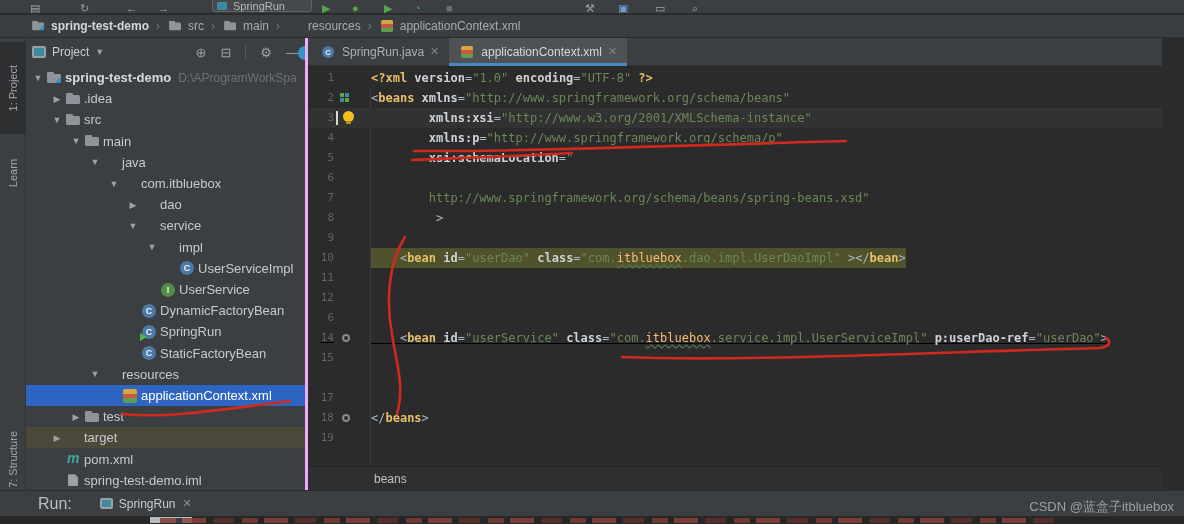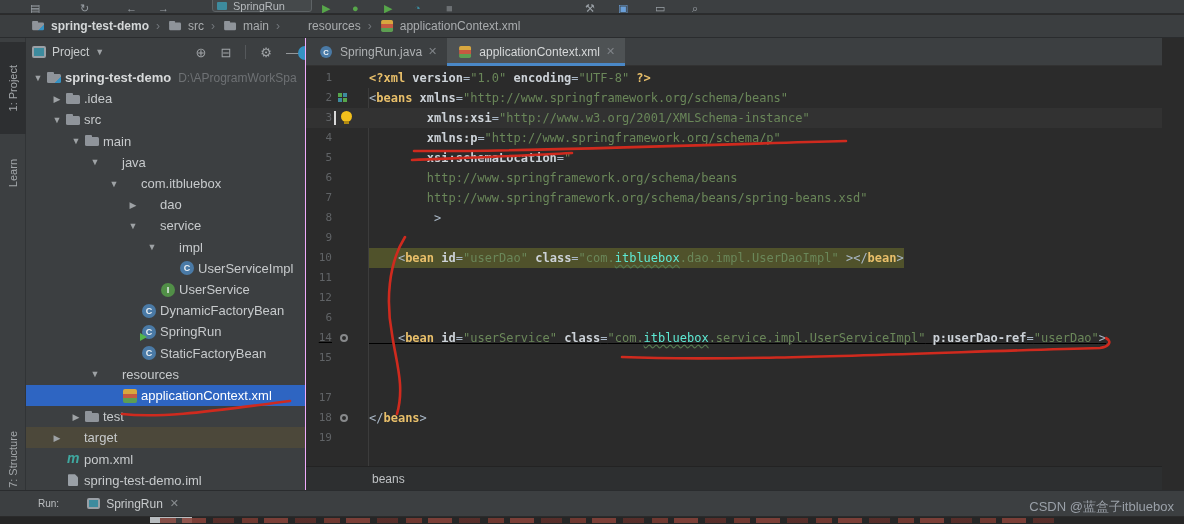--- a/index.html
+++ b/index.html
@@ -70,55 +70,55 @@
     background:#518f47;color:#eef2f5;font-size:9px;font-weight:bold;text-align:center;line-height:14px}
   .ico.runov::after{content:"";position:absolute;left:-1px;bottom:-1px;border-left:7px solid #53b54a;
     border-top:4px solid transparent;border-bottom:4px solid transparent}
   .ico.sprxml::before{content:"";position:absolute;left:1px;top:1px;width:14px;height:14px;border-radius:2px;
     background:linear-gradient(180deg,#d8a73f 0 34%,#c65a41 34% 64%,#5d9e52 64% 100%)}
   .ico.mvn::before{content:"m";position:absolute;left:2px;top:-1px;color:#3fa8a0;font-size:14px;font-weight:bold;font-style:italic}
   .ico.iml::before{content:"";position:absolute;left:3px;top:2px;width:10px;height:12px;background:#9aa0a6;
     border-radius:1px;clip-path:polygon(0 0,70% 0,100% 25%,100% 100%,0 100%)}
 
   
-  #editor{position:absolute;left:305px;top:38px;width:857px;height:452px;background:#2b2b2b;border-left:1px solid #f0abfc}
+  #editor{position:absolute;left:305px;top:38px;width:857px;height:452px;background:#2b2b2b;border-left:3px solid #f0abfc}
   #tabs{height:28px;background:#3c3f41;display:flex;border-bottom:1px solid #323232;padding-left:2px}
   .tab{display:flex;align-items:center;padding:0 10px;font-size:12px;color:#aeb1b3;position:relative;cursor:pointer}
   .tab .tlab{margin:0 6px 0 5px}
   .tab .x{color:#7f8387;font-size:11px}
   .tab.active{background:#4e5254;color:#d6d8d9}
   .tab.active::after{content:"";position:absolute;left:0;right:0;bottom:-1px;height:3px;background:#4a88c7}
   #code{position:relative;width:100%;height:400px;overflow:hidden;
     font-family:"DejaVu Sans Mono",monospace;font-size:12px}
   .cl{position:absolute;left:0;width:879px;height:20px;line-height:20px;display:flex}
   .cl.cur{background:#323232}
   .lnum{width:26px;flex:none;text-align:right;color:#606366;font-size:11px}
   .gut{width:37px;flex:none;position:relative}
   .codetxt{white-space:pre}
   .hlbg{background:#50522b}
   .t{color:#e8bf6a;font-weight:600}
   .a{color:#ccd2d8;font-weight:600}
   .v{color:#6a8759}
-  .vt{color:#5eead4;text-decoration:underline;text-decoration-style:wavy;text-decoration-color:#55784f;text-underline-offset:2px}
+  .vt{color:#fdba74;text-decoration:underline;text-decoration-style:wavy;text-decoration-color:#55784f;text-underline-offset:2px}
   .s{color:#a9b7c6}
   .d{color:#a9b7c6}
   #indent-guide{position:absolute;left:62px;top:22px;width:1px;height:386px;background:#3c3c3c}
   .g-spring{position:absolute;left:6px;top:5px;width:4px;height:4px;background:#57a64a;
     box-shadow:5px 0 0 #3d8b9e,0 5px 0 #3d8b9e,5px 5px 0 #57a64a}
   .g-caret{position:absolute;left:2px;top:3px;width:2px;height:14px;background:#d8d8d8}
   .g-bulb{position:absolute;left:9px;top:3px;width:11px;height:11px;border-radius:50%;background:#f3c01c}
   .g-bulb::after{content:"";position:absolute;left:3px;top:10px;width:5px;height:3px;background:#b08a12}
   .g-bean{position:absolute;left:8px;top:6px;width:8px;height:8px;border:2px solid #87898b;border-radius:50%}
   #ed-crumbbar{position:absolute;left:0;bottom:0;width:100%;height:24px;background:#2d2f30;
     border-top:1px solid #232323;color:#bfc2c4;font-size:12px;line-height:24px;padding-left:66px}
 
   
   #runbar{position:absolute;left:0;top:490px;width:1184px;height:26px;background:#3c3f41;
     border-top:1px solid #2a2c2e;display:flex;align-items:center;padding-left:38px}
-  #runbar .rlabel{color:#bcbfc1;font-size:10px}
+  #runbar .rlabel{color:#bcbfc1;font-size:16px}
   #run-tab{display:flex;align-items:center;margin-left:28px;cursor:pointer}
   #run-tab .rico{width:13px;height:11px;background:#3d8b9e;border:2px solid #9aa0a6;border-radius:2px}
   #run-tab .rtext{color:#c7cacc;font-size:12px;margin:0 7px 0 6px}
   #run-tab .x{color:#87580f;color:#8a8e91;font-size:11px}
 
   
   #console-strip{position:absolute;left:0;top:517px;width:1184px;height:7px;background:#262626}
   #console-strip .marks{position:absolute;left:160px;top:1px;width:900px;height:5px;opacity:.85;
     background:repeating-linear-gradient(90deg,#7c3b32 0 16px,#262626 16px 22px,#8a433a 22px 46px,#262626 46px 53px,#5f2f2a 53px 74px,#262626 74px 82px)}
   #console-strip .hot{position:absolute;left:150px;top:0;width:42px;height:6px;background:#b8bcbf}
@@ -352,21 +352,21 @@
           <span class="codetxt"><span class="d">        </span><span class="a">xmlns:p</span><span class="s">=</span><span class="v">"http://www.springframework.org/schema/p"</span></span>
         </div>
         <div class="cl" style="top: 82px;">
           <span class="lnum">5</span>
           <span class="gut"></span>
           <span class="codetxt"><span class="d">        </span><span class="a">xsi:schemaLocation</span><span class="s">=</span><span class="v">"</span></span>
         </div>
         <div class="cl" style="top: 102px;">
           <span class="lnum">6</span>
           <span class="gut"></span>
-          <span class="codetxt"><span class="d">        </span><span class="v">http://www.springframework.org/schema/beans</span></span>
+          <span class="codetxt"><span class="d">        </span></span>
         </div>
         <div class="cl" style="top: 122px;">
           <span class="lnum">7</span>
           <span class="gut"></span>
           <span class="codetxt"><span class="d">        </span><span class="v">http://www.springframework.org/schema/beans/spring-beans.xsd"</span></span>
         </div>
         <div class="cl" style="top: 142px;">
           <span class="lnum">8</span>
           <span class="gut"></span>
           <span class="codetxt"><span class="s">         &gt;</span></span>

